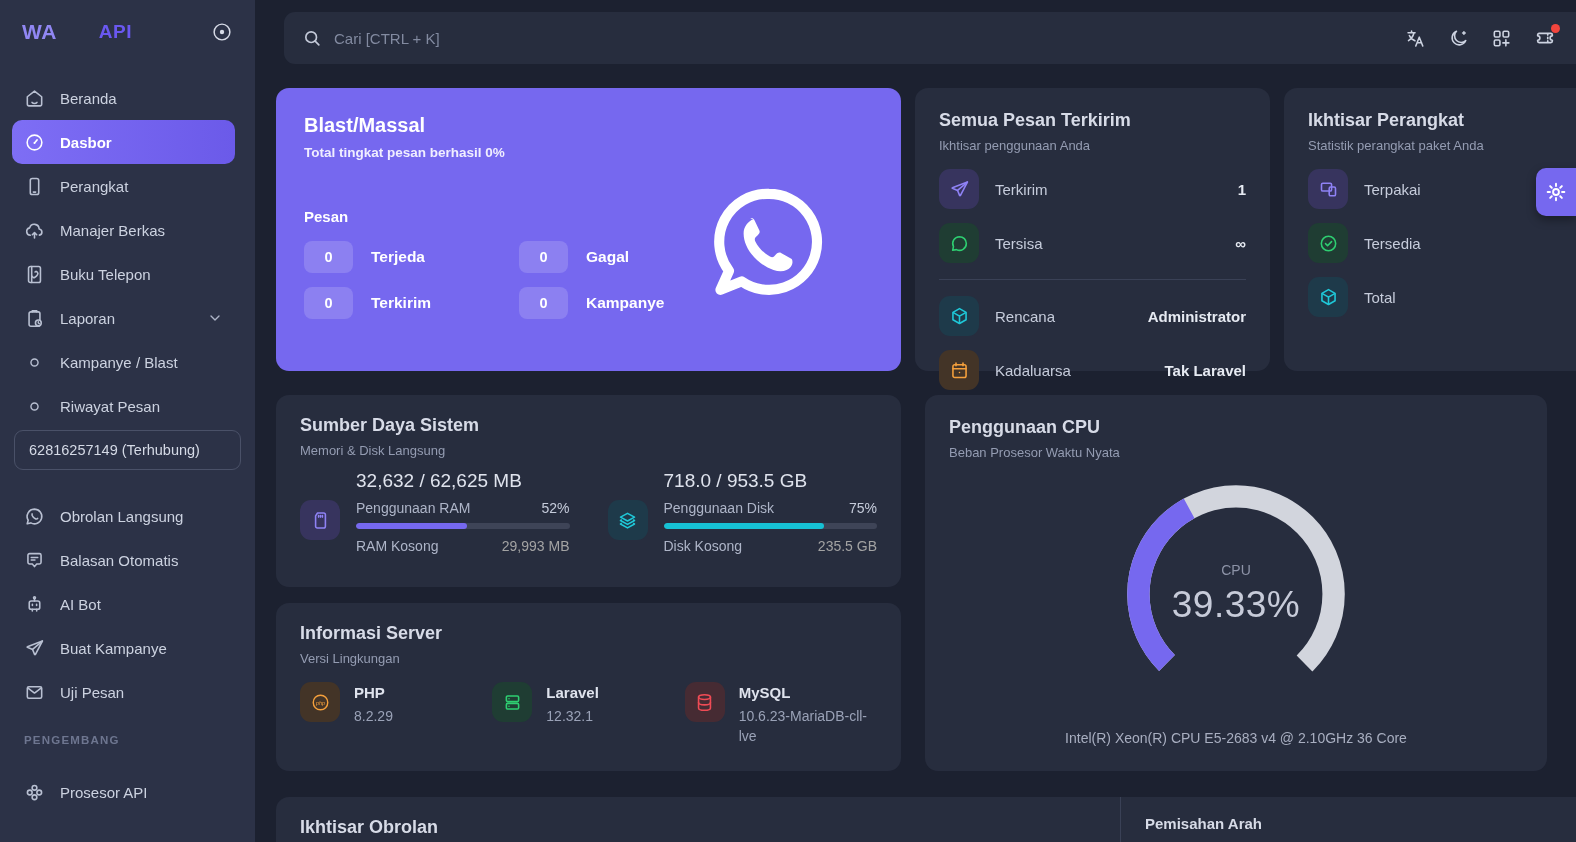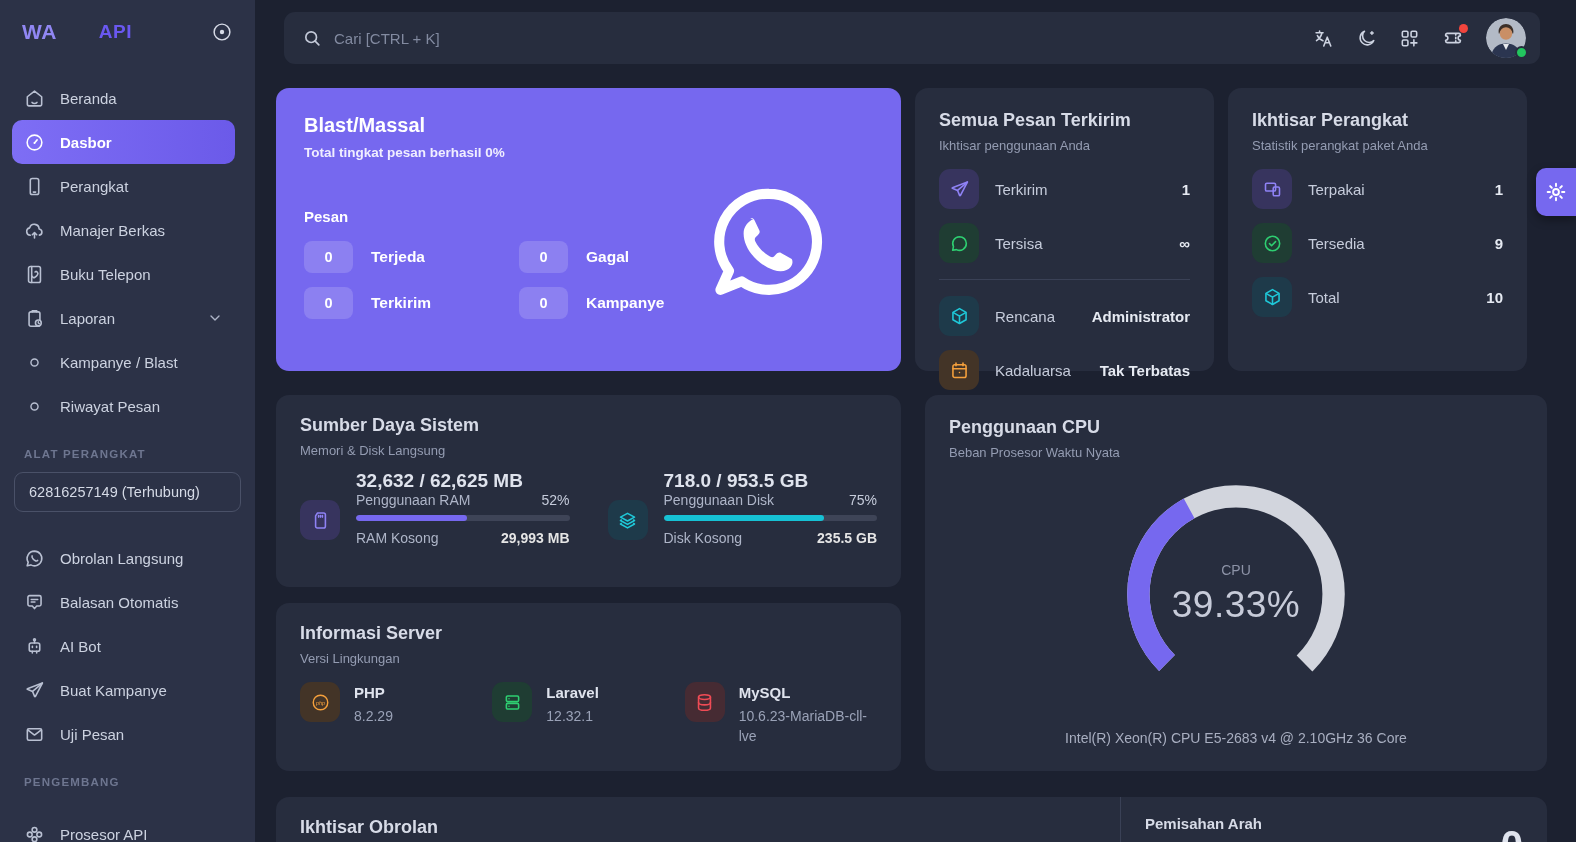--- a/index.html
+++ b/index.html
@@ -50,48 +50,48 @@
   .blast .b-title { font-size:20px; font-weight:700; }
   .blast .b-sub { font-size:13.5px; font-weight:600; margin-top:8px; color:#f0eeff; }
   .blast .b-group { font-size:15px; font-weight:700; margin-top:48px; }
   .chips { margin-top:16px; display:grid; grid-template-columns:215px auto; row-gap:14px; }
   .chip-row { display:flex; align-items:center; }
   .chip-num { width:49px; height:32px; border-radius:8px; background:rgba(255,255,255,.16); display:flex; align-items:center; justify-content:center; font-size:14.5px; font-weight:700; }
   .chip-lbl { margin-left:18px; font-size:15.5px; font-weight:700; }
   .wa-logo { position:absolute; right:68px; top:90px; }
 
   
-  .statcard { width:299px; height:283px; padding:22px 24px; }
+  .statcard { width:355px; height:283px; padding:22px 24px; }
   .s-rows { margin-top:16px; }
   .s-row { display:flex; align-items:center; margin-bottom:14px; }
   .tile { width:40px; height:40px; border-radius:11px; display:flex; align-items:center; justify-content:center; flex:none; }
   .tile svg { width:21px; height:21px; }
   .t-purple { background:#37345e; color:#8f82f5; }
   .t-green  { background:#1f3d33; color:#2ece71; }
   .t-cyan   { background:#1e3a4a; color:#1fc8d8; }
   .t-orange { background:#433427; color:#f5a03c; }
   .t-red    { background:#462b33; color:#ef4b55; }
   .s-lbl { margin-left:16px; font-size:15px; color:#c6ccdb; }
   .s-val { margin-left:auto; font-size:15px; font-weight:700; color:#e6eaf2; }
   .s-div { border-top:1px solid #3a4156; margin:16px 0 16px 0; }
 
   
   .res { width:625px; height:192px; padding:20px 24px; }
   .res-cols { display:flex; gap:38px; margin-top:12px; }
   .res-col { display:flex; flex:1; }
   .res-body { flex:1; margin-left:16px; }
-  .res-head { font-size:19px; font-weight:700; color:#dfe3ed; }
+  .res-head { font-size:19px; font-weight:400; color:#dfe3ed; margin-bottom:8px; }
   .res-line { display:flex; font-size:14px; color:#aeb5c8; margin-bottom:7px; }
   .res-line .pct { margin-left:auto; color:#c6ccdb; }
   .bar { height:6px; border-radius:4px; background:#3e4457; overflow:hidden; }
   .bar .fill { height:100%; border-radius:4px; }
   .fill-purple { background:#7668ef; }
   .fill-cyan { background:#16c1d4; }
   .res-free { display:flex; font-size:14px; color:#aeb5c8; margin-top:9px; }
-  .res-free .fv { margin-left:auto; color:#e5e5e5;font-weight:bold; }
+  .res-free .fv { margin-left:auto; color:#a3a3a3; }
   .res-col .tile { margin-top:30px; }
 
   
   .srv { width:625px; height:168px; padding:20px 24px; margin-top:16px; }
   .srv-items { display:flex; margin-top:16px; }
   .srv-item { display:flex; width:200px; }
   .srv-body { margin-left:14px; }
   .srv-name { font-size:15px; font-weight:700; color:#dfe3ed; margin-top:2px; }
   .srv-ver { font-size:14px; color:#9aa2b7; margin-top:6px; max-width:130px; line-height:1.4; }
 
@@ -187,21 +187,20 @@
         <span>Kampanye / Blast</span>
       </div>
       <div class="nav-item nav-sub">
         <svg class="nico" viewBox="0 0 24 24" fill="none" stroke="currentColor" stroke-width="2">
             <circle cx="12" cy="12" r="5"></circle>
           </svg>
         <span>Riwayat Pesan</span>
       </div>
     </nav>
 
-    <div class="nav-section">ALAT PERANGKAT</div>
     <div class="device-select">62816257149 (Terhubung)</div>
 
     <nav class="nav">
       <div class="nav-item">
         <svg class="nico" viewBox="0 0 24 24" fill="none" stroke="currentColor" stroke-width="1.8" stroke-linecap="round" stroke-linejoin="round">
             <path d="M12 3.6a8.4 8.4 0 0 0-7.2 12.7l-1.2 4.1 4.2-1.1A8.4 8.4 0 1 0 12 3.6Z"></path>
             <path d="M9.3 9c-.4 1 0 2.3.9 3.4.9 1.1 2 2 3.2 2.3 1 .3 1.8 0 2.2-.6"></path>
           </svg>
         <span>Obrolan Langsung</span>
       </div>
@@ -370,21 +369,21 @@
             <span class="s-val">Administrator</span>
           </div>
           <div class="s-row">
             <span class="tile t-orange">
                 <svg viewBox="0 0 24 24" fill="none" stroke="currentColor" stroke-width="1.8" stroke-linecap="round" stroke-linejoin="round">
                   <rect x="4.5" y="5.5" width="15" height="14.5" rx="2"></rect>
                   <path d="M8 3.5v3M16 3.5v3M4.5 10h15M12 14.2h.01"></path>
                 </svg>
               </span>
             <span class="s-lbl">Kadaluarsa</span>
-            <span class="s-val">Tak Terbatas</span>
+            <span class="s-val">Tak Laravel</span>
           </div>
         </div>
       </div>
 
       <div class="card statcard">
         <div class="c-title">Ikhtisar Perangkat</div>
         <div class="c-sub">Statistik perangkat paket Anda</div>
         <div class="s-rows">
           <div class="s-row">
             <span class="tile t-purple">

